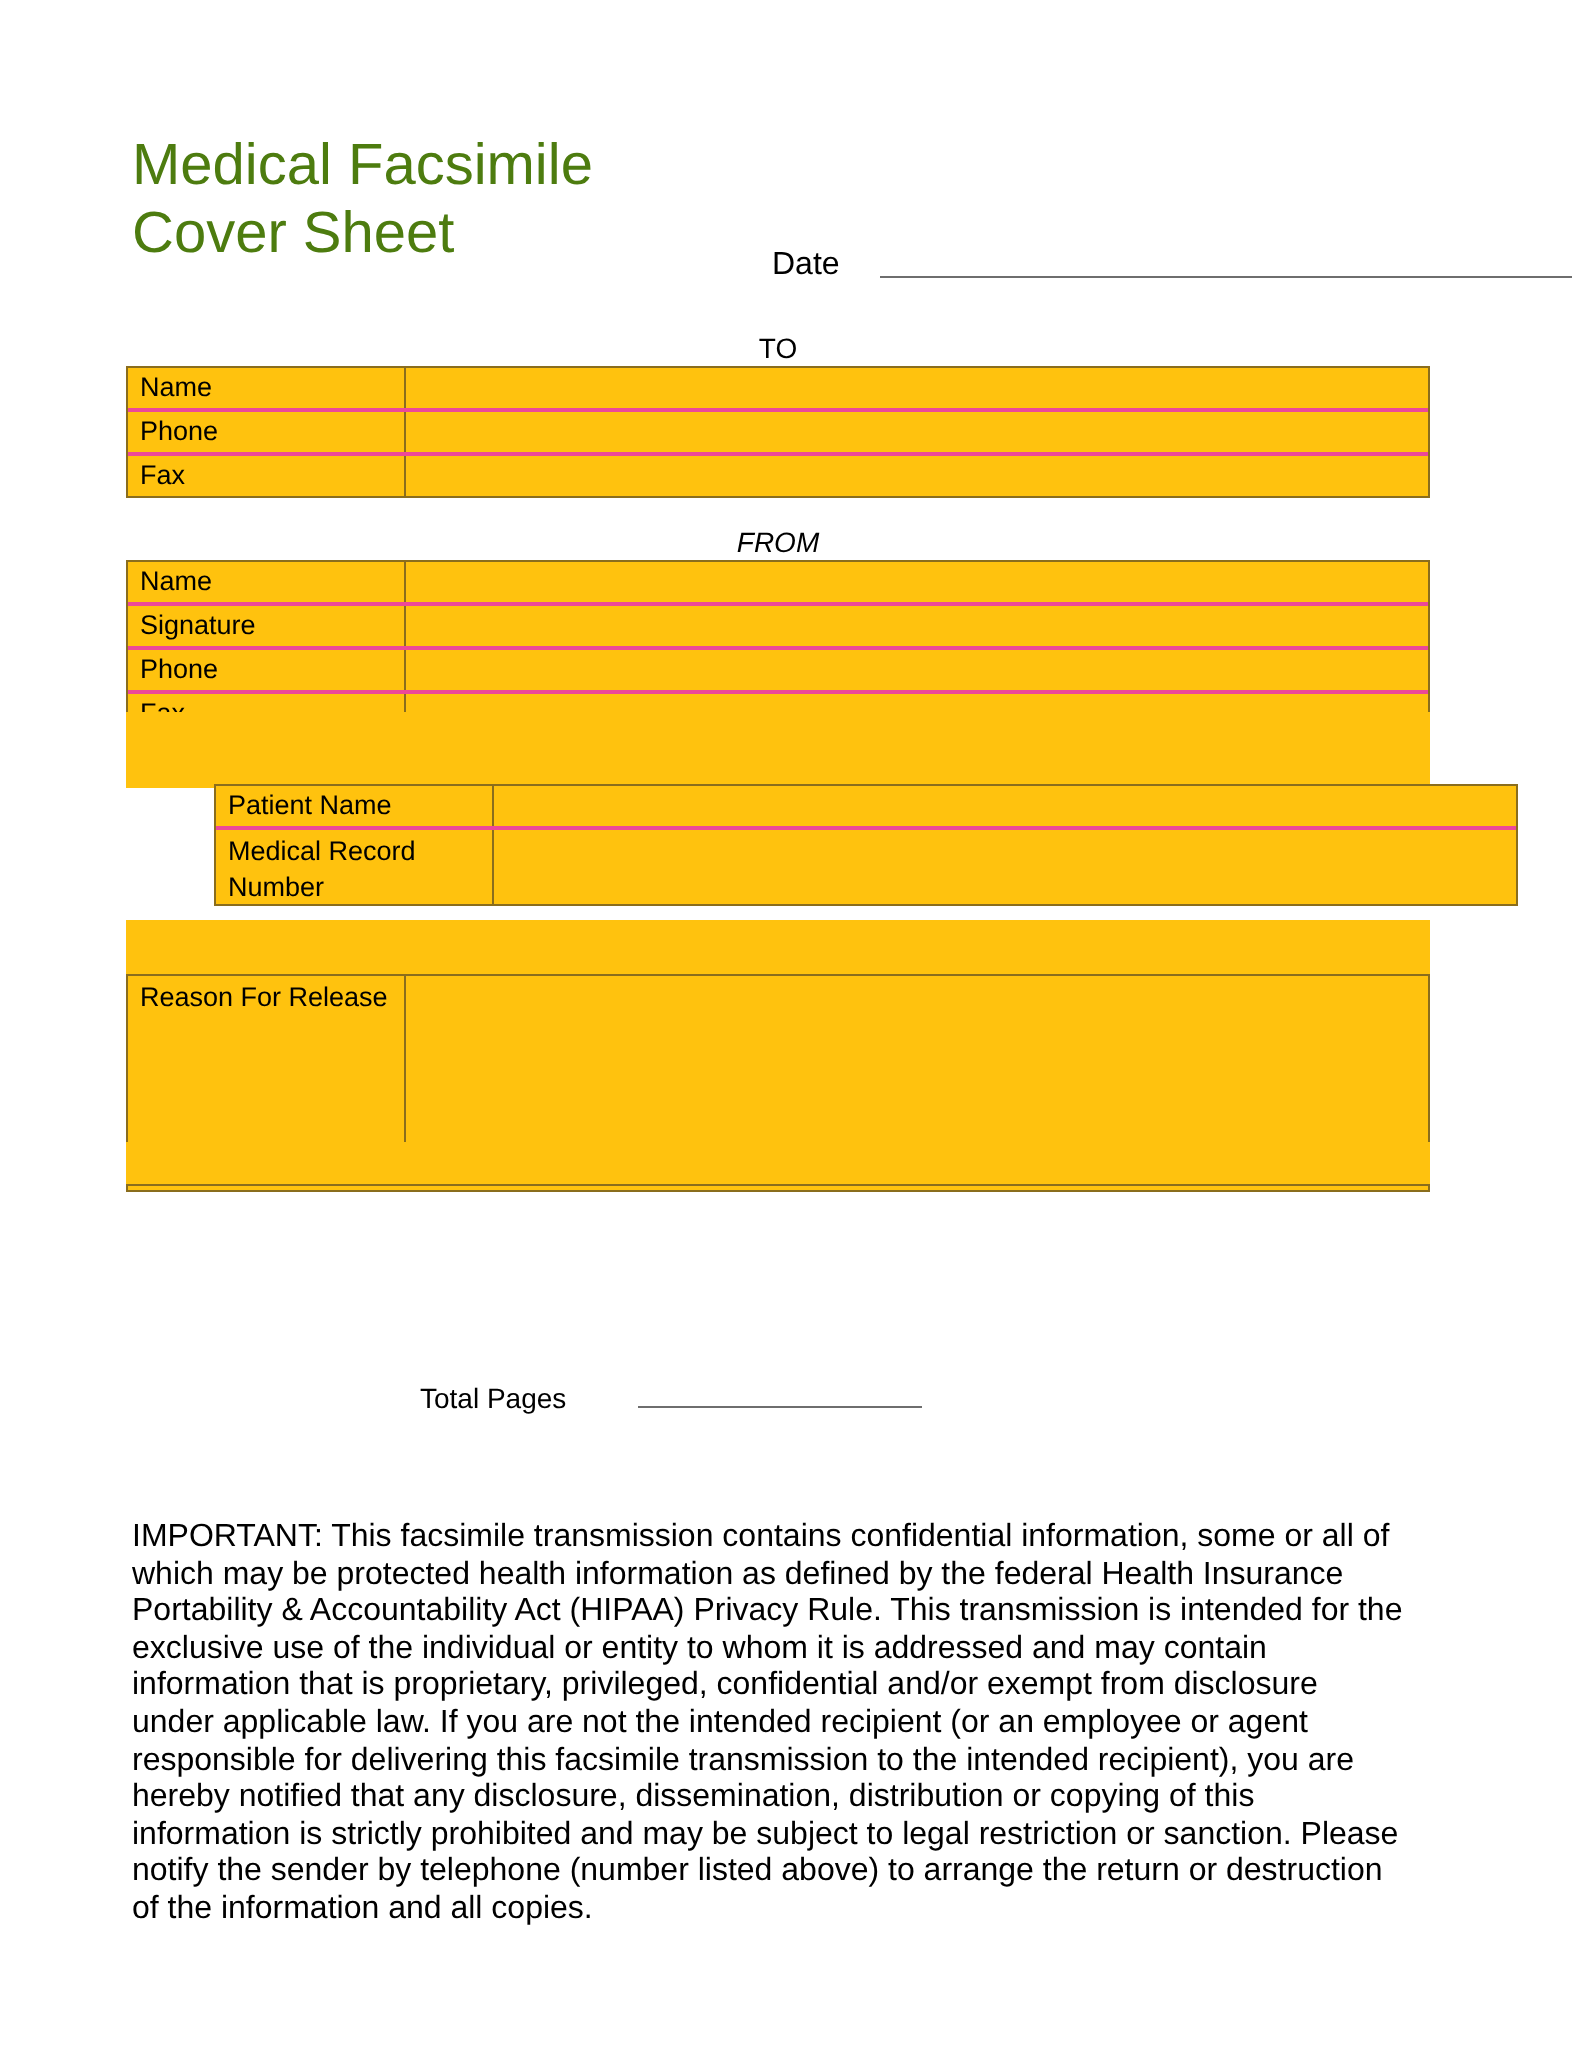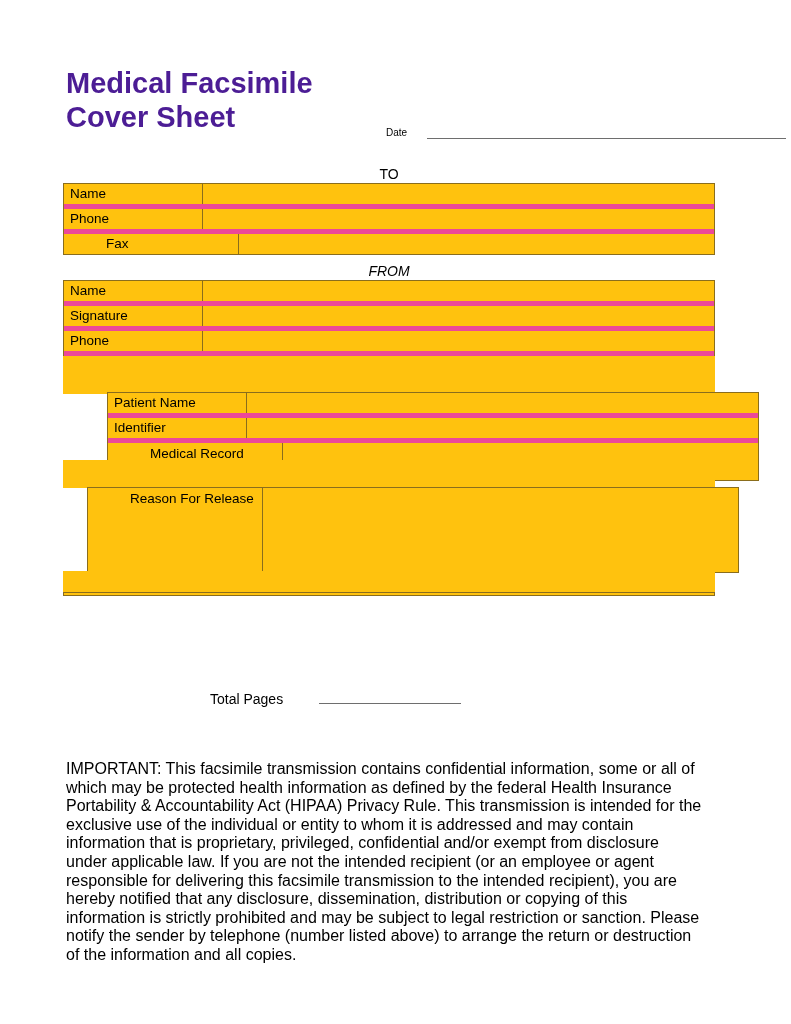--- a/index.html
+++ b/index.html
@@ -26,36 +26,36 @@
   
   .header-block {
     position: absolute;
     left: 66px;
     top: 66px;
     width: 660px;
   }
   .doc-title {
     font-size: 29px;
     line-height: 34px;
-    font-weight: bold;
+    font-weight: normal;
     letter-spacing: 0px;
     margin: 0;
-    color: #4c1d95;
+    color: #4d7c0f;
     width: 330px;
   }
   .date-row {
     position: absolute;
     left: 320px;
     top: 59px;
     display: flex;
     align-items: flex-end;
     width: 400px;
   }
   .date-label {
-    font-size: 10px;
+    font-size: 16px;
     line-height: 16px;
     padding-bottom: 1px;
   }
   .date-rule {
     flex: 1;
     height: 1px;
     background: #6e6e6e;
     margin-left: 20px;
     margin-bottom: 3px;
   }
@@ -77,26 +77,25 @@
     position: absolute;
     left: 63px;
     width: 652px;
     background: #FFC20E;
     border: 1px solid #8a6d1d;
     box-sizing: border-box;
     border-collapse: collapse;
   }
   .form-table .row {
     display: flex;
-    border-bottom: 5px solid #ec4899;
+    border-bottom: 2px solid #ec4899;
     box-sizing: border-box;
   }
   .form-table .row:last-child {
     border-bottom: none;
-    padding-left: 36px;
   }
   .cell-label {
     width: 139px;
     min-width: 139px;
     box-sizing: border-box;
     border-right: 1px solid #8a6d1d;
     padding: 1px 0 1px 6px;
     font-size: 13.5px;
     line-height: 18px;
   }
@@ -115,21 +114,21 @@
     width: 652px;
     background: #FFC20E;
   }
 
   
   #table-to           { top: 183px; }
   #table-from         { top: 280px; }
   #band-a             { top: 356px; height: 38px; }
   #table-patient      { top: 392px; margin-left: 44px; }
   #band-b             { top: 460px; height: 28px; }
-  #table-reason       { top: 487px; margin-left: 24px; }
+  #table-reason       { top: 487px; }
   #band-c             { top: 571px; height: 22px; }
   #table-information  { top: 592px; }
 
   .tall-label { padding-top: 2px; }
 
   
   .total-pages-row {
     position: absolute;
     left: 210px;
     top: 690px;
@@ -213,24 +212,20 @@
   </div>
 
   <div class="spacer-band" id="band-a"></div>
 
   <div class="form-table" id="table-patient">
     <div class="row">
       <div class="cell-label">Patient Name</div>
       <div class="cell-value"></div>
     </div>
     <div class="row">
-      <div class="cell-label">Identifier</div>
-      <div class="cell-value"></div>
-    </div>
-    <div class="row">
       <div class="cell-label tall-label" style="height:37px;">Medical Record Number</div>
       <div class="cell-value"></div>
     </div>
   </div>
 
   <div class="spacer-band" id="band-b"></div>
 
   <div class="form-table" id="table-reason">
     <div class="row">
       <div class="cell-label tall-label" style="height:84px;">Reason For Release</div>

